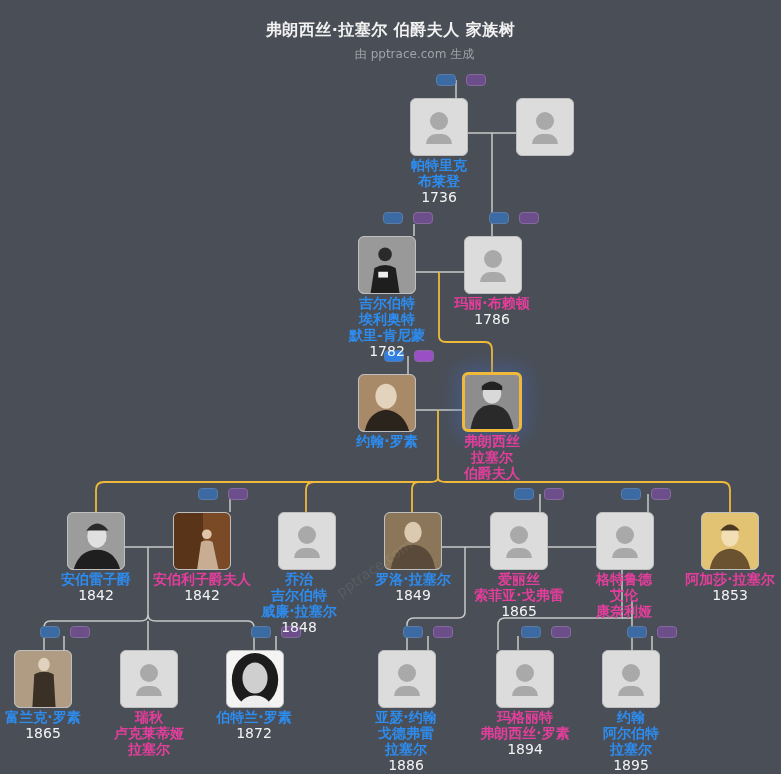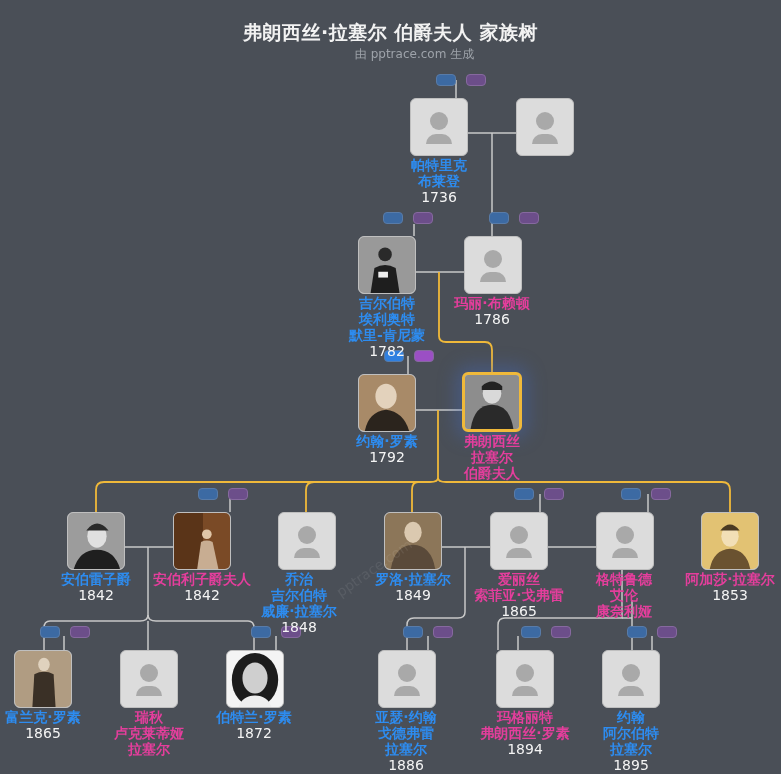--- a/index.html
+++ b/index.html
@@ -1,18 +1,18 @@
 <!DOCTYPE html>
 <html><head>
 <meta charset="utf-8">
 <style>
   html,body{margin:0;padding:0;}
   body{width:781px;height:774px;background:#4a4f57;position:relative;overflow:hidden;
        font-family:"DejaVu Sans","Liberation Sans",sans-serif;}
-  .title{position:absolute;left:0;width:781px;top:20px;text-align:center;color:#f2f2f2;font-size:19px;font-weight:bold;letter-spacing:0.5px;}
+  .title{position:absolute;left:0;width:781px;top:20px;text-align:center;color:#f2f2f2;font-size:16px;font-weight:bold;letter-spacing:0.5px;}
   .subtitle{position:absolute;left:0;width:781px;top:46px;text-align:center;color:#9ea3aa;font-size:12px;padding-left:24px;}
   svg.lines{position:absolute;left:0;top:0;width:781px;height:774px;}
   .node{position:absolute;width:58px;height:58px;border-radius:6px;background:#dcdcdc;box-sizing:border-box;border:1px solid #bfbfbf;overflow:hidden;}
   .node.focus{border:3px solid #f0b93a;box-shadow:0 0 18px 6px rgba(70,110,200,0.35);}
   .node .ph-head{position:absolute;left:50%;top:13px;width:18px;height:18px;margin-left:-9px;border-radius:50%;background:#a9a9a9;}
   .node .ph-body{position:absolute;left:50%;top:35px;width:26px;height:10px;margin-left:-13px;border-radius:13px 13px 0 0;background:#a9a9a9;}
   .photo{position:absolute;left:0;top:0;width:100%;height:100%;}
   .label{position:absolute;width:150px;text-align:center;font-size:14px;line-height:16px;font-weight:bold;}
   .label .n{display:block;}
   .label .y{display:block;color:#f4f4f4;font-weight:normal;font-size:14px;line-height:17px;}
@@ -142,21 +142,20 @@
 
 <div class="node" style="left:358px;top:374px">
   <svg class="photo" viewBox="0 0 58 58">
       <rect width="58" height="58" fill="#a88a68"></rect>
       <ellipse cx="28" cy="22" rx="11" ry="13" fill="#e3d2bc"></ellipse>
       <path d="M6 58 Q10 38 28 36 Q46 38 52 58Z" fill="#2b241d"></path>
     </svg>
 </div>
 <div class="label m" style="left:312px;top:433px">
   <span class="n">约翰·罗素</span>
-  <span class="y">1792</span>
 </div>
 <div class="node focus" style="left:462px;top:372px;width:60px;height:60px">
   <svg class="photo" viewBox="0 0 58 58">
       <rect width="58" height="58" fill="#8d8d8d"></rect>
       <ellipse cx="29" cy="20" rx="10" ry="11" fill="#d9d9d9"></ellipse>
       <path d="M18 12 Q29 2 40 12 L40 16 L18 16Z" fill="#222"></path>
       <path d="M6 58 Q10 32 29 32 Q48 32 52 58Z" fill="#2a2a2a"></path>
     </svg>
 </div>
 <div class="label f" style="left:417px;top:433px">

